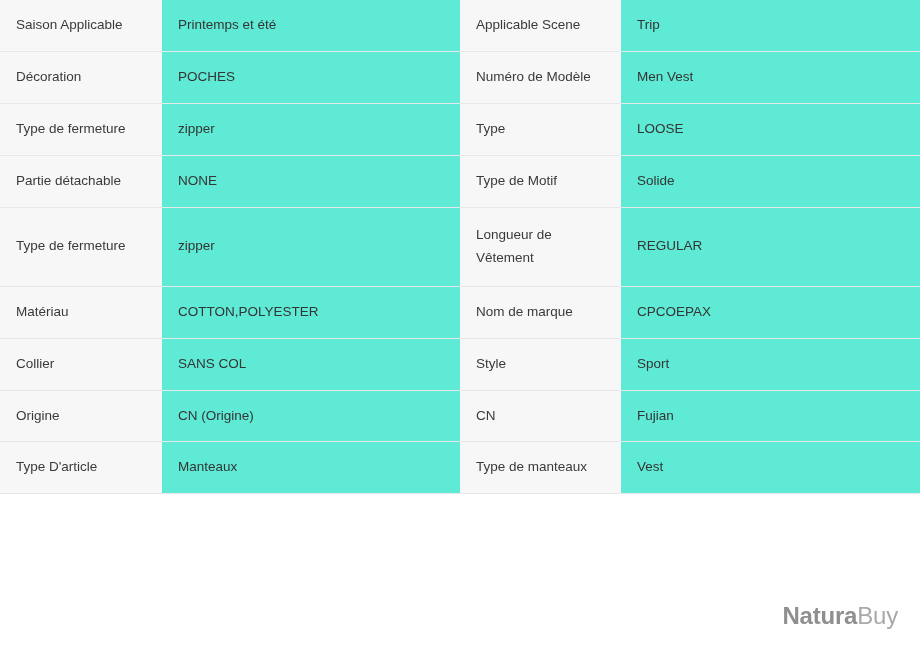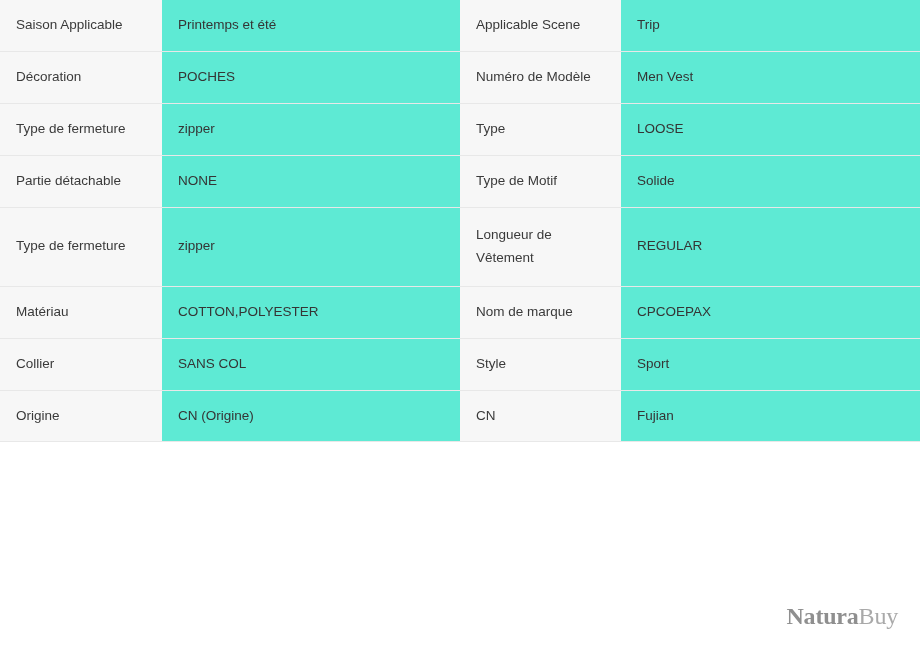--- a/index.html
+++ b/index.html
@@ -57,21 +57,21 @@
   .two-line {
     max-width: 110px;
   }
   .watermark {
     position: absolute;
     right: 22px;
     bottom: 18px;
     font-size: 24px;
     letter-spacing: -0.2px;
     color: #9a9a9a;
-    font-family: Liberation Serif, serif;
+    font-family: Liberation Sans, sans-serif;
   }
   .watermark .wm-bold {
     font-weight: bold;
     color: #8f8f8f;
   }
   .watermark .wm-light {
     font-weight: normal;
     color: #a9a9a9;
   }
 </style>
@@ -191,18 +191,32 @@
       <td class="val">
           <span class="val-wrap">CN (Origine)</span>
         </td>
       <td class="key">
           <span class="key-wrap">CN</span>
         </td>
       <td class="val">
           <span class="val-wrap">Fujian</span>
         </td>
     </tr>
+    <tr>
+      <td class="key">
+          <span class="key-wrap">Type D'article</span>
+        </td>
+      <td class="val">
+          <span class="val-wrap">Manteaux</span>
+        </td>
+      <td class="key">
+          <span class="key-wrap">Type de manteaux</span>
+        </td>
+      <td class="val">
+          <span class="val-wrap">Vest</span>
+        </td>
+    </tr>
   </tbody>
 </table>
 
 <div class="watermark">
   <span class="wm-bold">Natura</span><span class="wm-light">Buy</span>
 </div>
 
 </body></html>

